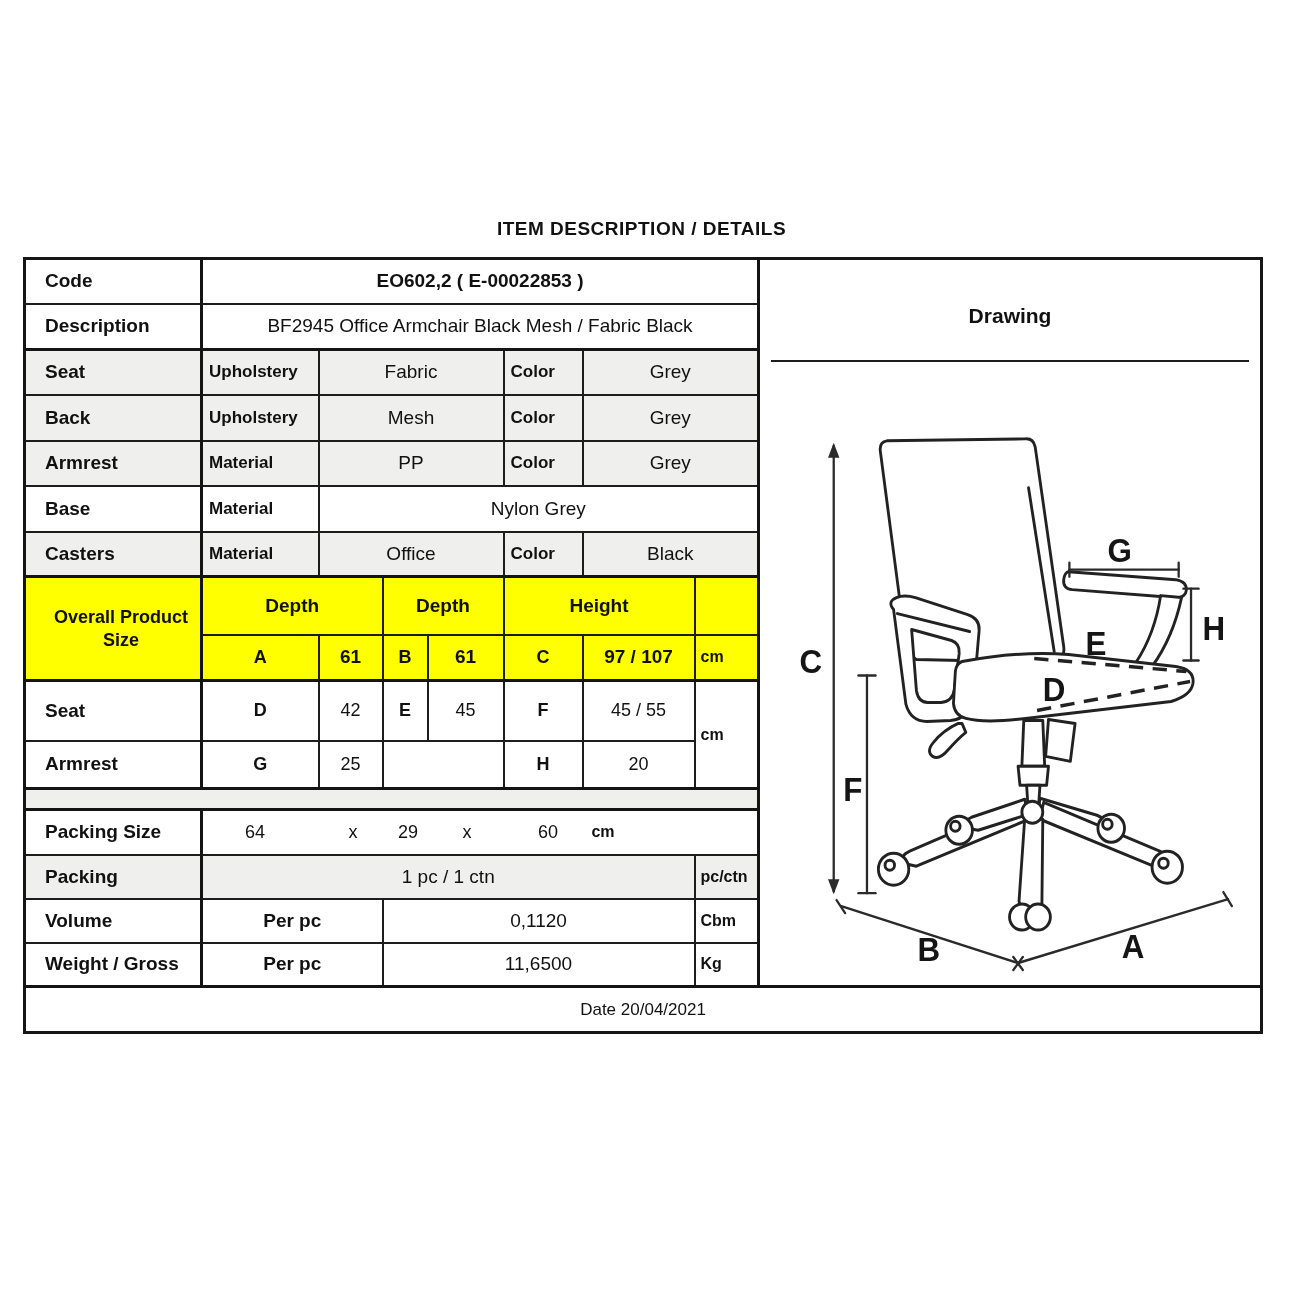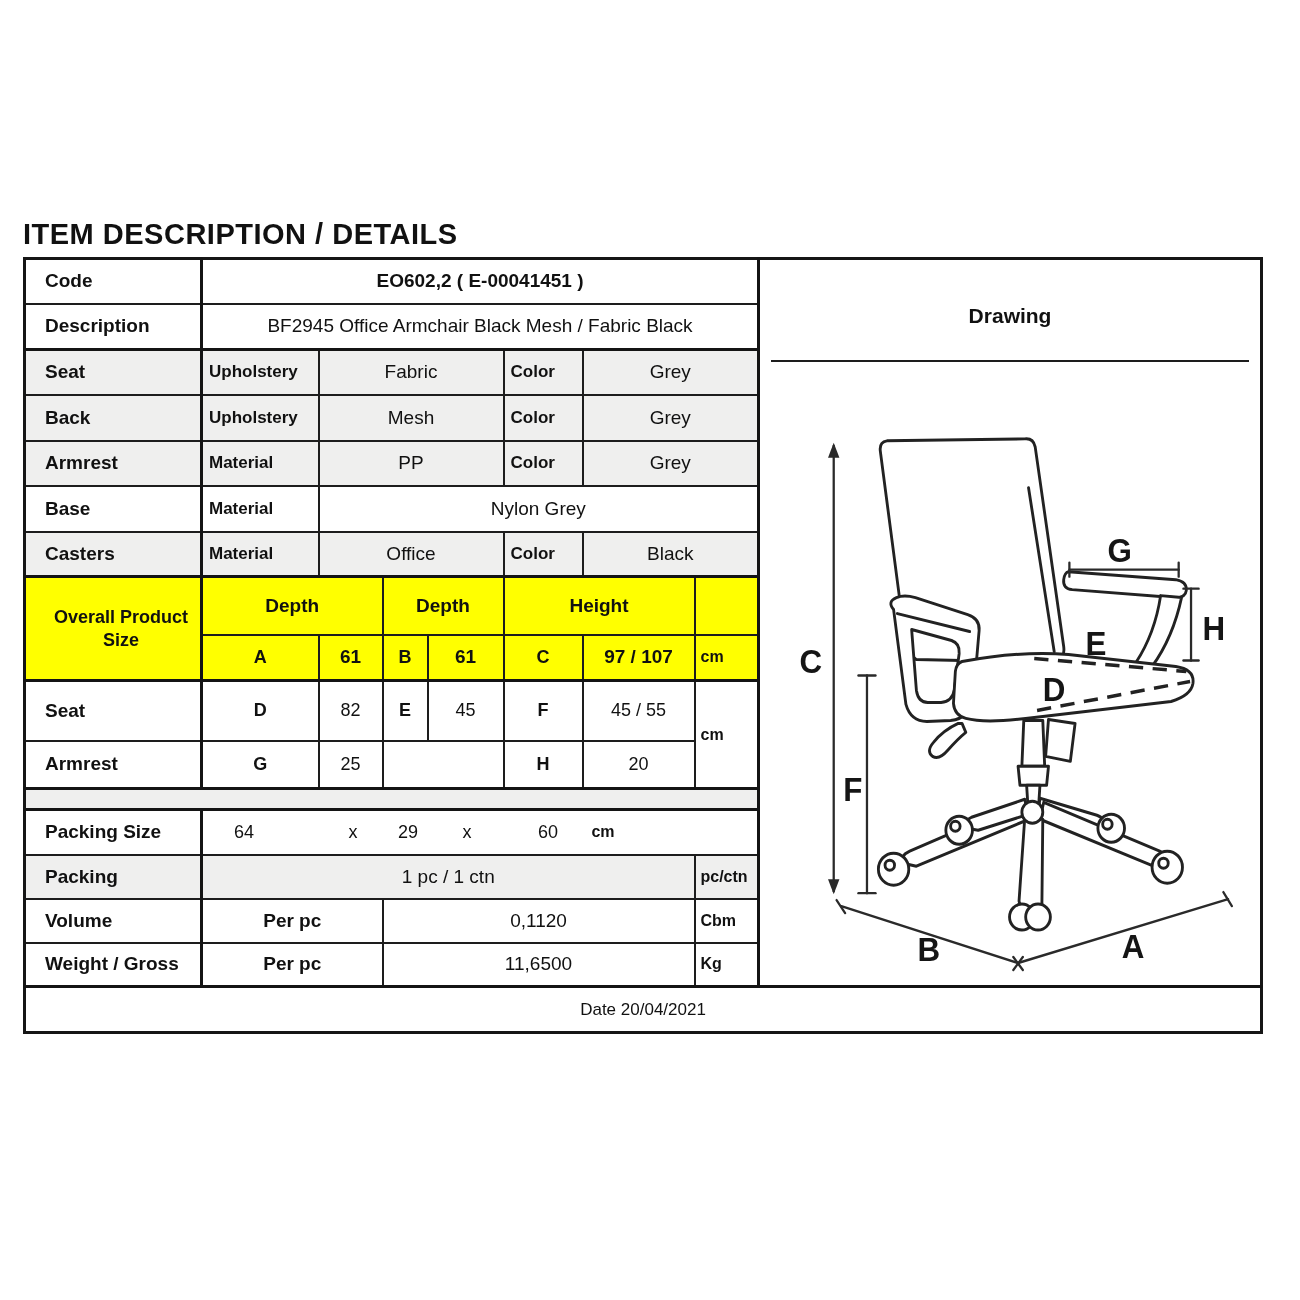--- a/index.html
+++ b/index.html
@@ -1,19 +1,19 @@
 <!DOCTYPE html>
 <html><head>
 <meta charset="utf-8">
 <style>
   html,body{margin:0;padding:0;background:#ffffff;}
   .page{position:relative;width:1300px;height:1300px;background:#ffffff;
         font-family:"Liberation Sans",sans-serif;color:#111;overflow:hidden;}
-  .doc-title{position:absolute;left:23px;top:218px;width:1237px;
-             font-size:29px;font-weight:bold;letter-spacing:.5px;}
+  .doc-title{position:absolute;left:23px;top:218px;width:1237px;text-align:center;
+             font-size:19px;font-weight:bold;letter-spacing:.5px;}
   table.spec{position:absolute;left:23px;top:257px;width:1237px;border-collapse:collapse;
              table-layout:fixed;border:3px solid #161616;}
   td{border:2px solid #1d1d1d;padding:0;vertical-align:middle;overflow:hidden;}
   tr.thick td{border-top:3px solid #141414;}
   td.lbl{font-weight:bold;font-size:19px;padding-left:19px;border-right:3px solid #141414;}
   td.attr{font-weight:bold;font-size:17px;padding-left:6px;margin-left:34px;}
   td.val{font-size:19px;text-align:center;}
   td.valb{font-size:19px;font-weight:bold;text-align:center;}
   td.key{font-size:18px;font-weight:bold;text-align:center;}
   td.num{font-size:18px;text-align:center;}
@@ -51,21 +51,21 @@
         <col style="width:76px">
         <col style="width:79px">
       <col style="width:112px">
         <col style="width:64px">
         <col style="width:503px">
     </colgroup>
 
     <tbody>
         <tr style="height:45px">
       <td class="lbl">Code</td>
-      <td class="valb" colspan="7">EO602,2 ( E-00041451 )</td>
+      <td class="valb" colspan="7">EO602,2 ( E-00022853 )</td>
       <td class="drawcell" rowspan="16">
         <div class="drawhead">Drawing</div>
         <svg class="drawart" viewBox="757 348 503 613" preserveAspectRatio="none">
 
           <g>
             <line class="dim" x1="823" y1="432" x2="823" y2="878"></line>
             <polygon points="817,444 829,444 823,429" fill="#2a2a2a"></polygon>
             <polygon points="817,866 829,866 823,881" fill="#2a2a2a"></polygon>
           </g>
 
@@ -209,21 +209,21 @@
       <td class="key yellow">B</td>
       <td class="valb yellow">61</td>
       <td class="key yellow">C</td>
       <td class="valb yellow">97 / 107</td>
       <td class="unit yellow">cm</td>
     </tr>
 
     <tr class="thick" style="height:48px">
       <td class="lbl">Seat</td>
       <td class="key">D</td>
-      <td class="num">82</td>
+      <td class="num">42</td>
       <td class="key">E</td>
       <td class="num">45</td>
       <td class="key">F</td>
       <td class="num">45 / 55</td>
       <td class="unit" rowspan="2">cm</td>
     </tr>
 
     <tr style="height:48px">
       <td class="lbl">Armrest</td>
       <td class="key">G</td>
@@ -234,21 +234,21 @@
     </tr>
 
     <tr class="thick" style="height:21px">
       <td class="shade" colspan="8"></td>
     </tr>
 
     <tr class="thick" style="height:45px">
       <td class="lbl">Packing Size</td>
       <td colspan="7">
         <div class="psizewrap">
-          <span style="left:41px">64</span>
+          <span style="left:52px">64</span>
           <span style="left:150px">x</span>
           <span style="left:205px">29</span>
           <span style="left:264px">x</span>
           <span style="left:345px">60</span>
           <span style="left:400px" class="u">cm</span>
         </div>
       </td>
     </tr>
 
     <tr style="height:44px">

